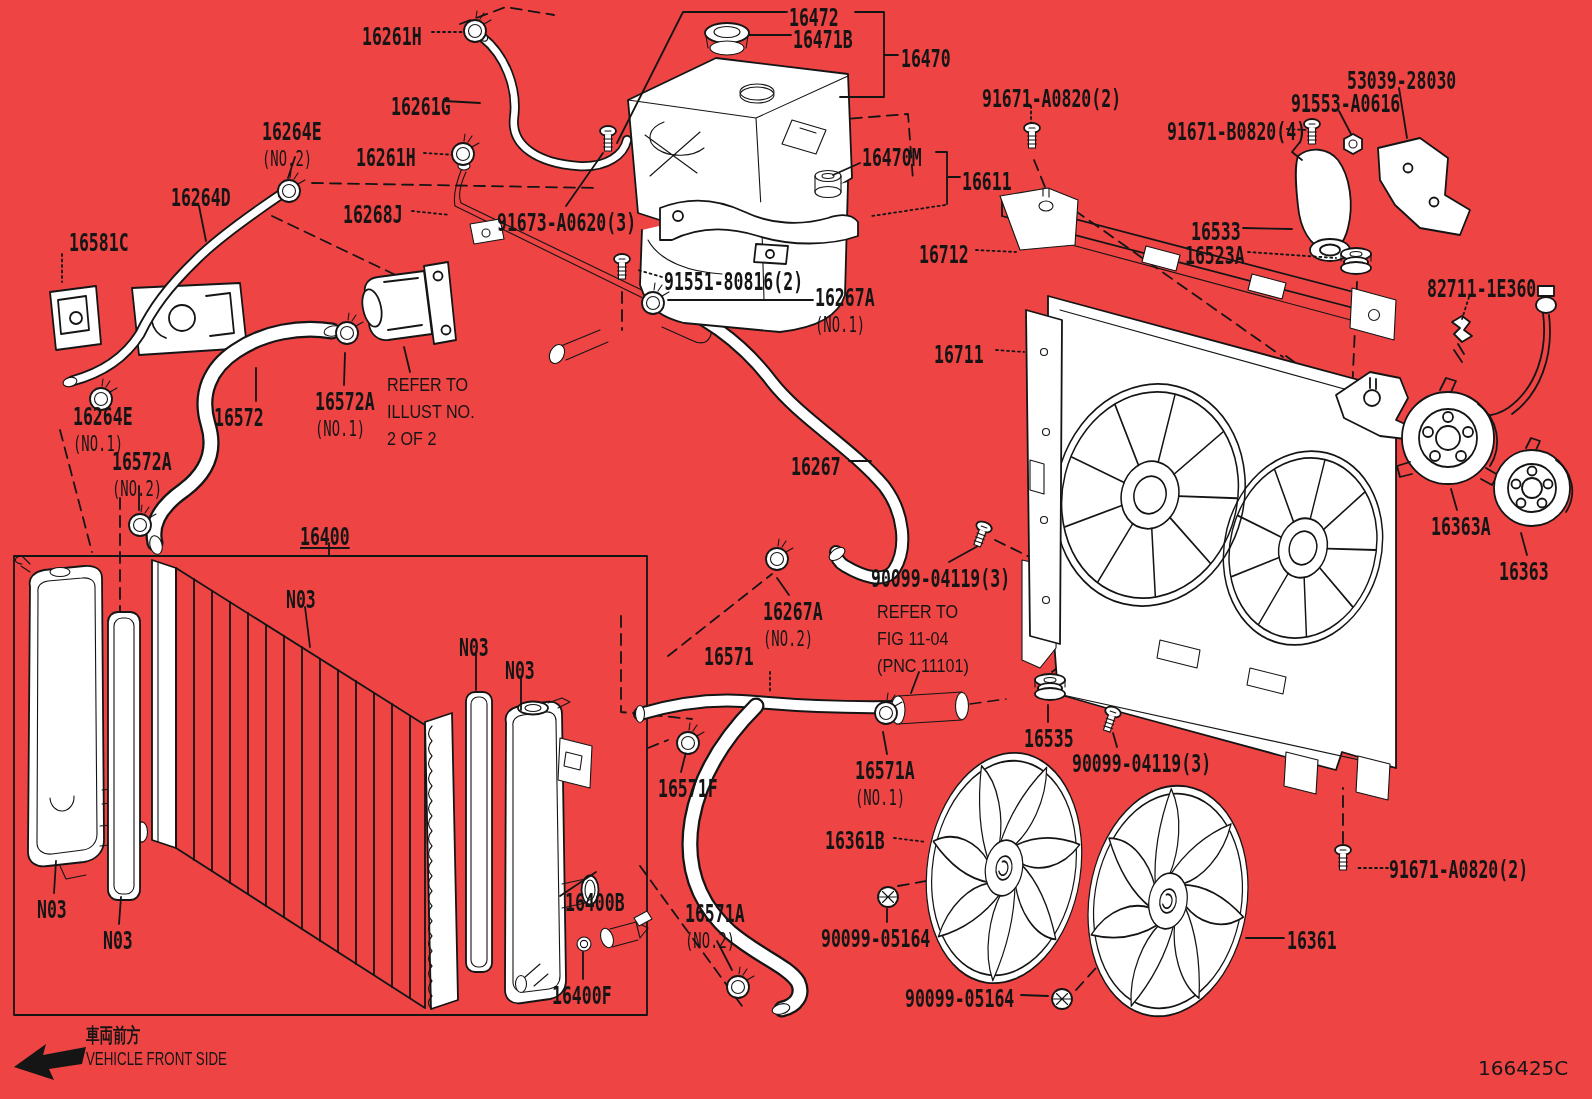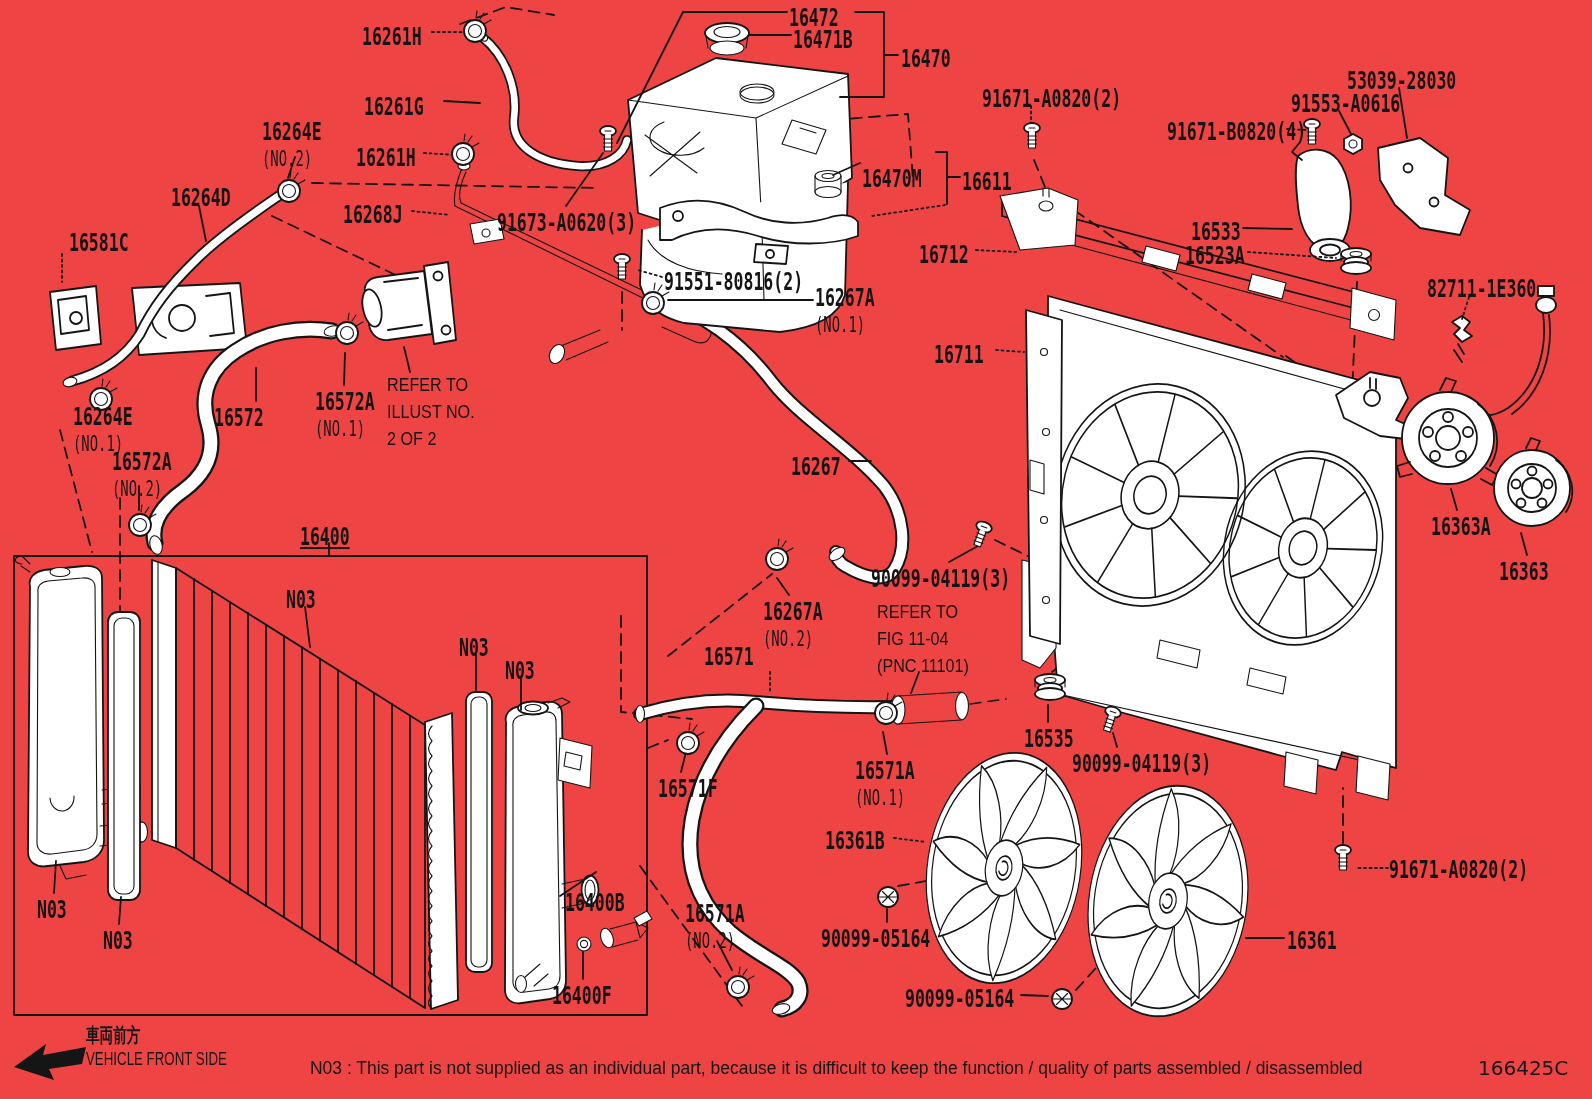--- a/index.html
+++ b/index.html
@@ -501,21 +501,21 @@
       </div>
       <div class="lbl lbl-part" style="left: 789px; top: 3px;">
         <span class="t">16472</span>
       </div>
       <div class="lbl lbl-part" style="left: 793px; top: 25px;">
         <span class="t">16471B</span>
       </div>
       <div class="lbl lbl-part" style="left: 901px; top: 44px;">
         <span class="t">16470</span>
       </div>
-      <div class="lbl lbl-part" style="left: 364px; top: 92px;">
+      <div class="lbl lbl-part" style="left: 391px; top: 92px;">
         <span class="t">16261G</span>
       </div>
       <div class="lbl lbl-part" style="left: 982px; top: 84px;">
         <span class="t">91671-A0820(2)</span>
       </div>
       <div class="lbl lbl-part" style="left: 1347px; top: 66px;">
         <span class="t">53039-28030</span>
       </div>
       <div class="lbl lbl-part" style="left: 1291px; top: 89px;">
         <span class="t">91553-A0616</span>
@@ -523,21 +523,21 @@
       <div class="lbl lbl-part" style="left: 1167px; top: 117px;">
         <span class="t">91671-B0820(4)</span>
       </div>
       <div class="lbl lbl-part" style="left: 262px; top: 117px;">
         <span class="t">16264E</span>
         <span class="s">(NO.2)</span>
       </div>
       <div class="lbl lbl-part" style="left: 356px; top: 143px;">
         <span class="t">16261H</span>
       </div>
-      <div class="lbl lbl-part" style="left: 862px; top: 143px; margin-top: 21px;">
+      <div class="lbl lbl-part" style="left: 862px; top: 143px;">
         <span class="t">16470M</span>
       </div>
       <div class="lbl lbl-part" style="left: 962px; top: 167px;">
         <span class="t">16611</span>
       </div>
       <div class="lbl lbl-part" style="left: 171px; top: 183px;">
         <span class="t">16264D</span>
       </div>
       <div class="lbl lbl-part" style="left: 343px; top: 200px;">
         <span class="t">16268J</span>
@@ -669,21 +669,18 @@
       </div>
       <div class="lbl lbl-part" style="left: 1389px; top: 855px;">
         <span class="t">91671-A0820(2)</span>
       </div>
       <div class="lbl lbl-front-jp" style="left: 86px; top: 1022px;">
         <span class="t">車両前方</span>
       </div>
       <div class="lbl lbl-front-en" style="left: 86px; top: 1048px;">
         <span class="t">VEHICLE FRONT SIDE</span>
       </div>
-      <div class="lbl lbl-note-en" style="left: 310px; top: 1058px;">
-        <span class="t">N03 : This part is not supplied as an individual part, because it is difficult to keep the function / quality of parts  assembled / disassembled</span>
-      </div>
       <div class="lbl lbl-figcode" style="left: 1478px; top: 1056px;">
         <span class="t">166425C</span>
       </div>
     </div>
 
 </div>
 
 </body></html>

